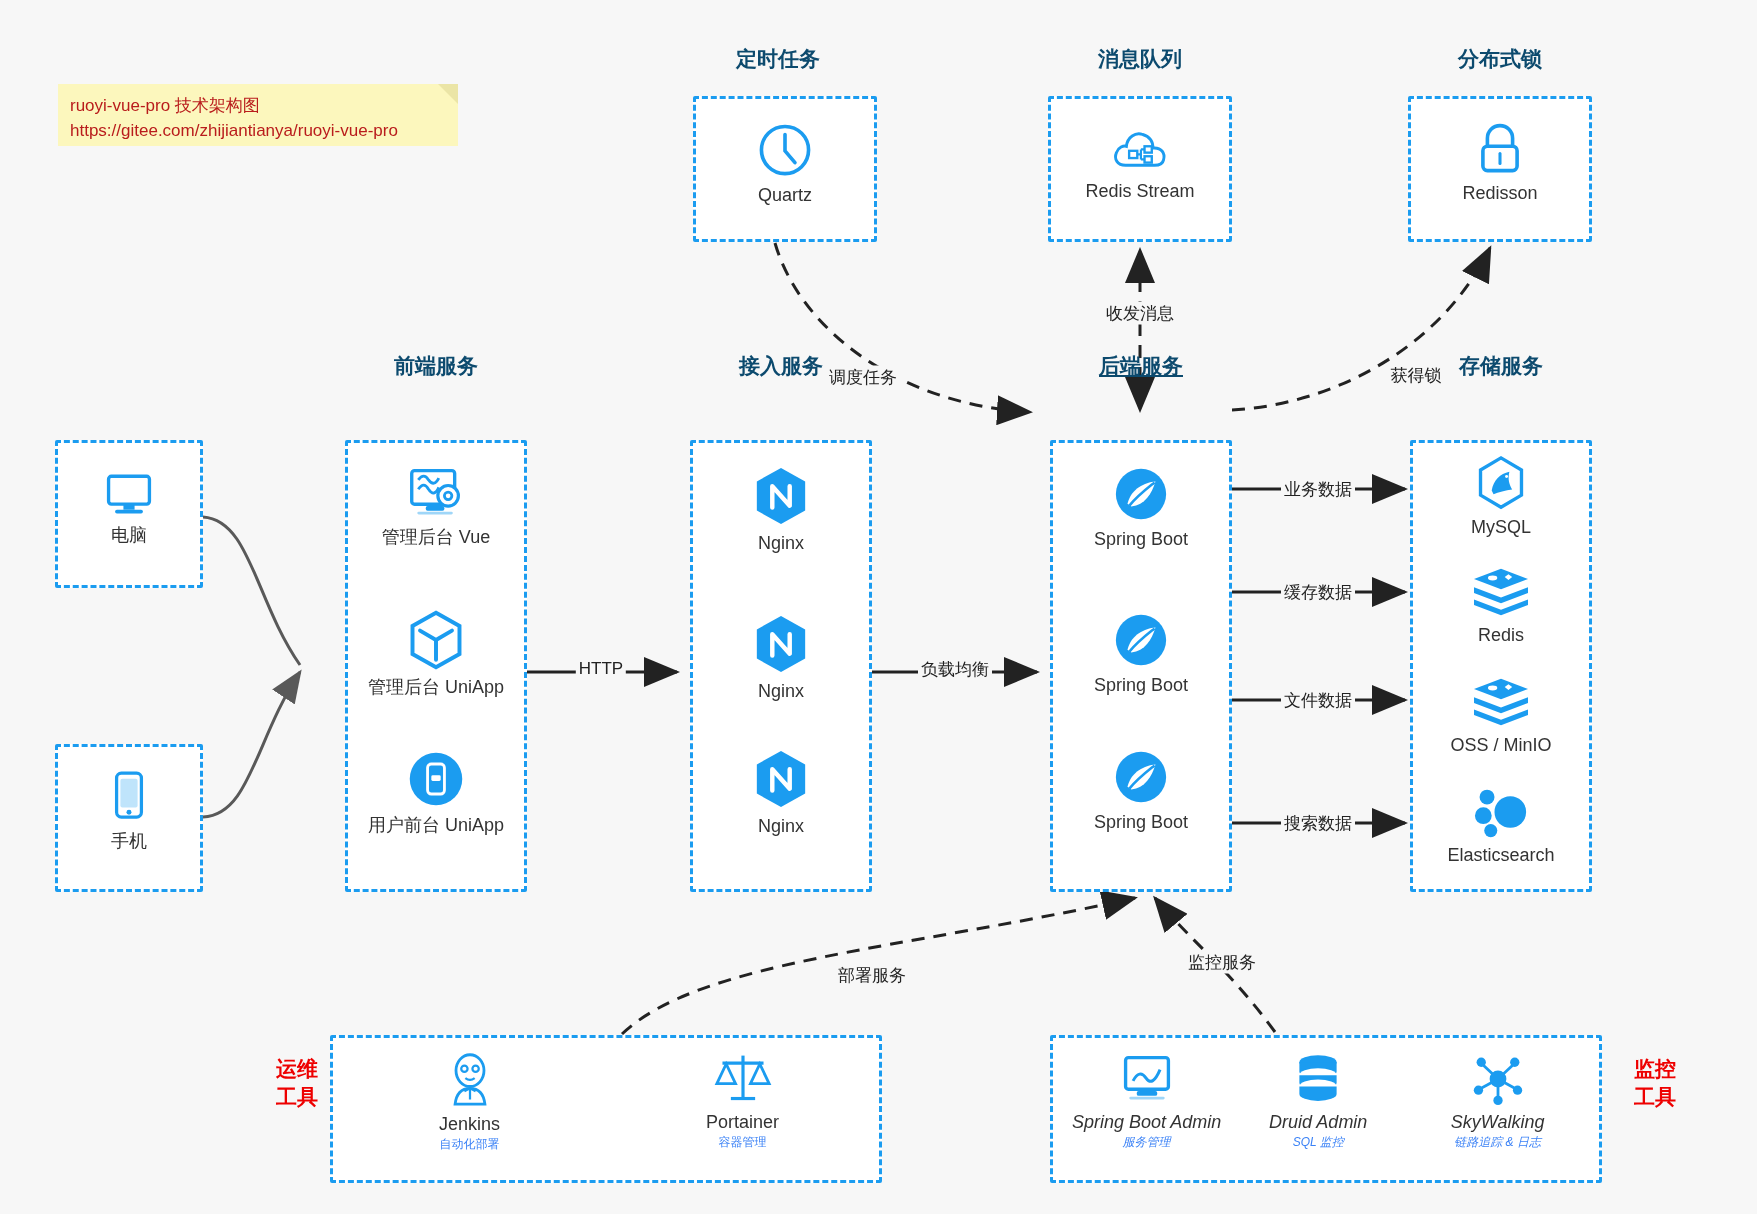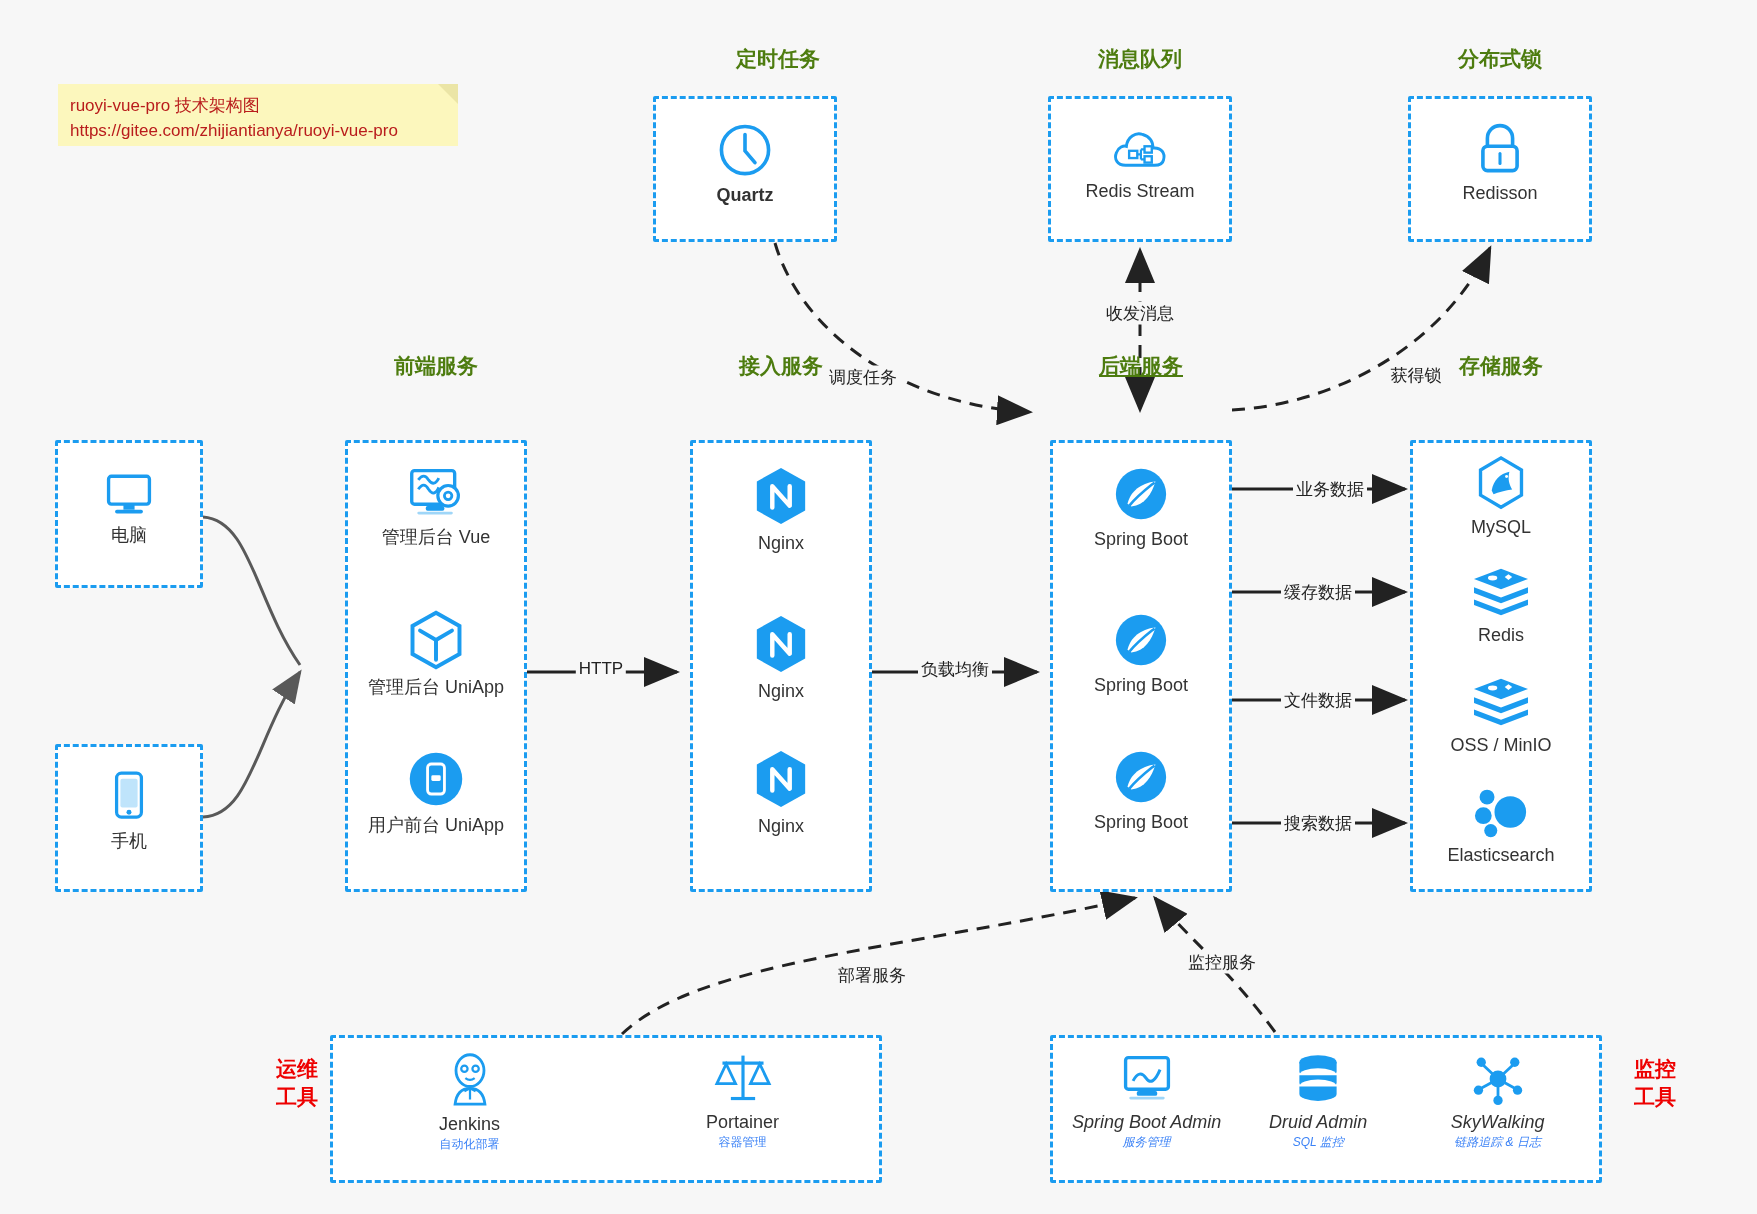--- a/index.html
+++ b/index.html
@@ -34,21 +34,21 @@
 
   
   .group {
     position: absolute;
     border: 3px dashed #1b9cf0;
     background: #ffffff;
     border-radius: 2px;
   }
   .group-title {
     position: absolute;
-    color: #4d7c0f;
+    color: #0c4a6e;
     font-weight: bold;
     font-size: 21px;
     text-align: center;
     white-space: nowrap;
   }
   .side-title {
     position: absolute;
     color: #ee0000;
     font-weight: bold;
     font-size: 21px;
@@ -127,21 +127,21 @@
     <path d="M1275,1032 C1230,970 1190,940 1155,898" fill="none" stroke="#222" stroke-width="3" stroke-dasharray="13,9" marker-end="url(#arrBlack)"></path>
   </svg>
 
   <div class="note">
     <div class="fold"></div>
     <div>ruoyi-vue-pro 技术架构图</div>
     <div>https://gitee.com/zhijiantianya/ruoyi-vue-pro</div>
   </div>
 
   <div class="group-title" style="left:688px; top:45px; width:180px;">定时任务</div>
-  <div class="group" style="left:653px; top:96px; width:184px; height:146px;font-weight:bold;">
+  <div class="group" style="left:693px; top:96px; width:184px; height:146px;">
     <div class="node" style="top:22px;">
       <span class="icon-wrap">
         <svg width="58" height="58" viewBox="0 0 64 64">
           <circle cx="32" cy="32" r="26" fill="none" stroke="#1b9cf0" stroke-width="4"></circle>
           <path d="M32 15 L32 33 L43 46" fill="none" stroke="#1b9cf0" stroke-width="4" stroke-linecap="round"></path>
         </svg>
       </span>
       <div class="cap">Quartz</div>
     </div>
   </div>
@@ -447,20 +447,20 @@
   <div class="side-title" style="left:1616px; top:1055px; width:60px;">
     <div>监控</div>
     <div>工具</div>
   </div>
 
   <div class="elabel" style="left:863px; top:377px;">调度任务</div>
   <div class="elabel" style="left:1140px; top:313px;">收发消息</div>
   <div class="elabel" style="left:1416px; top:375px;">获得锁</div>
   <div class="elabel" style="left:601px; top:669px;">HTTP</div>
   <div class="elabel" style="left:955px; top:669px;">负载均衡</div>
-  <div class="elabel" style="left:1318px; top:489px;margin-left:12px;">业务数据</div>
+  <div class="elabel" style="left:1318px; top:489px;">业务数据</div>
   <div class="elabel" style="left:1318px; top:592px;">缓存数据</div>
   <div class="elabel" style="left:1318px; top:700px;">文件数据</div>
   <div class="elabel" style="left:1318px; top:823px;">搜索数据</div>
   <div class="elabel" style="left:872px; top:975px;">部署服务</div>
   <div class="elabel" style="left:1222px; top:962px;">监控服务</div>
 
 </div>
 
 </body></html>

